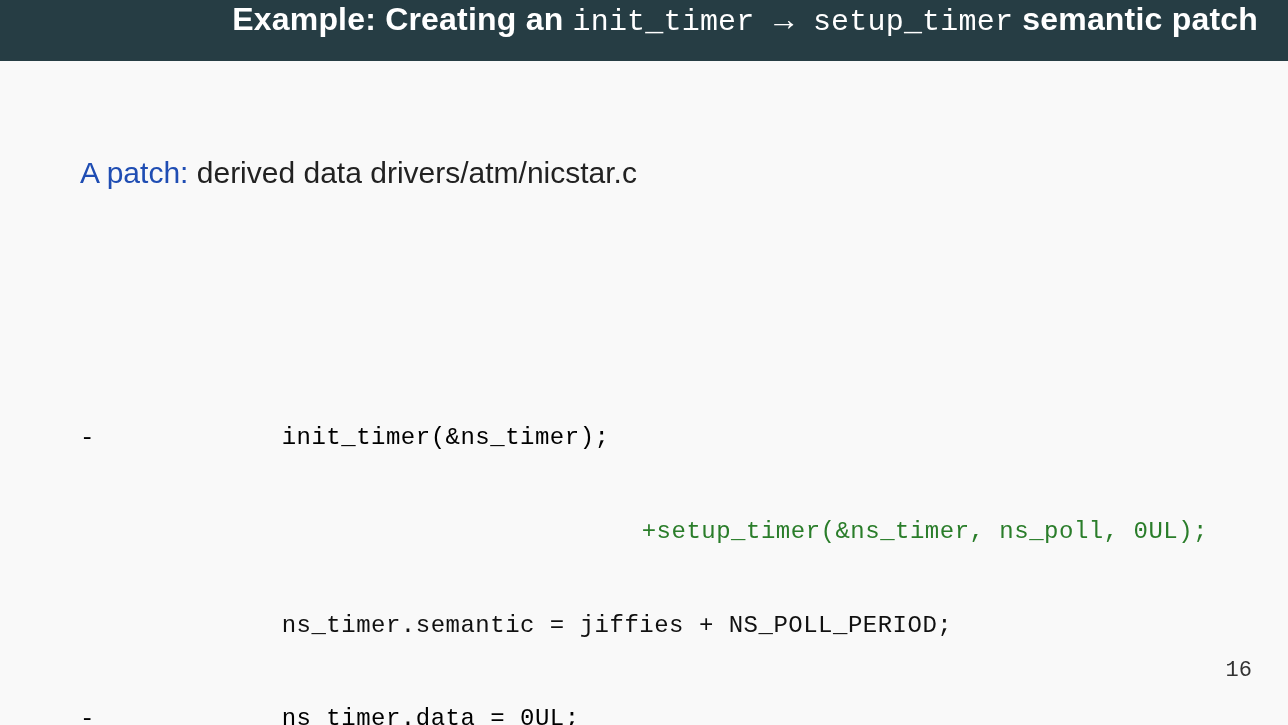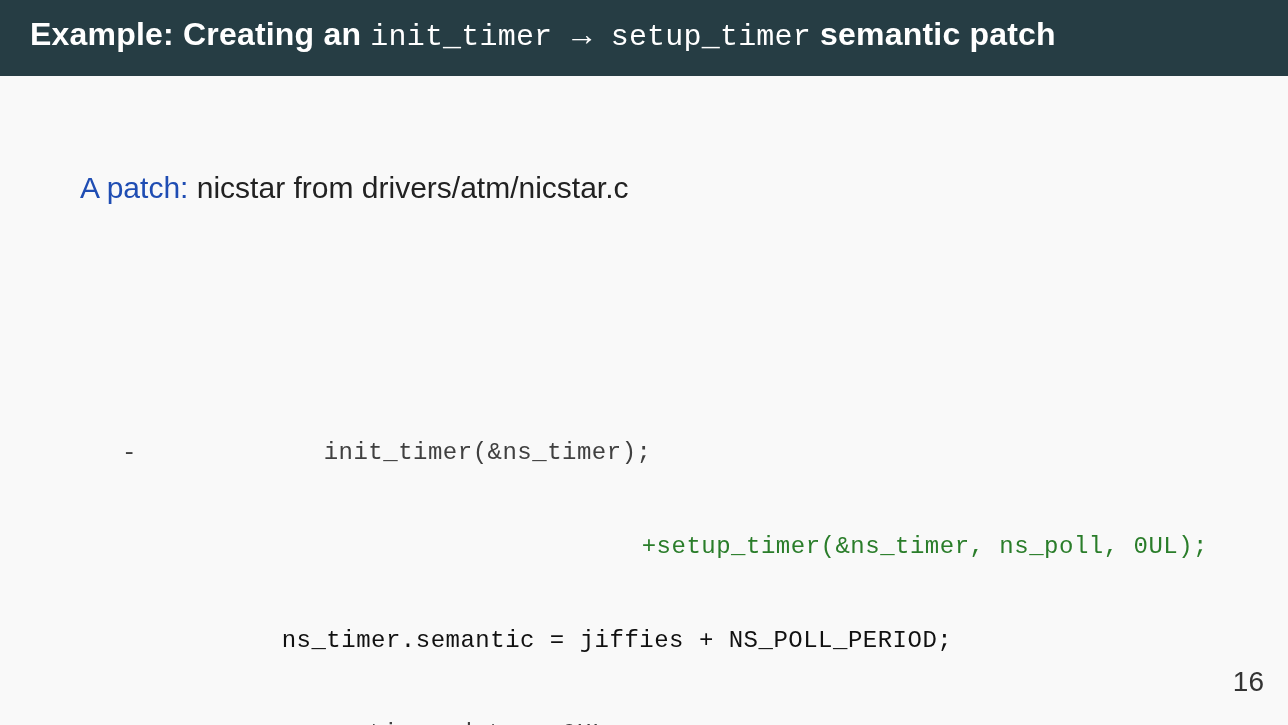--- a/index.html
+++ b/index.html
@@ -8,24 +8,25 @@
     width: 1288px;
     height: 725px;
     background: #f9f9f9;
     font-family: "Helvetica Neue", Helvetica, Arial, sans-serif;
     color: #1a1a1a;
     overflow: hidden;
   }
   .header {
     background: #263d44;
     color: #ffffff;
-    padding: 16px 30px 22px 30px;
+    padding: 1px 30px 22px 30px;
     font-size: 32px;
     font-weight: 600;
     letter-spacing: 0.2px;
+    text-align: right;
   }
   .header .code-in-title {
     font-family: "Courier New", Courier, monospace;
     font-weight: 500;
     font-size: 30px;
   }
   .header .arrow {
     font-family: Arial, sans-serif;
     font-weight: 400;
     padding: 0 4px;
@@ -53,44 +54,45 @@
     white-space: pre;
     letter-spacing: 0.5px;
   }
   .code-block .row {
     display: block;
   }
   .code-block .sign {
     display: inline-block;
     width: 14ch;
   }
-  .removed { color: #404040; margin-left: 42px; }
+  .removed { color: #000000; }
   .added   { color: #2a7d2a; text-align: right; }
   .context { color: #111; }
   .page-num {
     position: absolute;
-    right: 24px;
+    right: 36px;
     bottom: 18px;
-    font-size: 28px;
+    font-size: 22px;
     color: #333;
+    font-family: Liberation Mono, monospace;
   }
 </style>
 </head>
 <body>
 
 <div class="header">
   <span>Example: Creating an </span><span class="code-in-title">init_timer</span>
   <span class="arrow">→</span>
   <span class="code-in-title">setup_timer</span><span> semantic patch</span>
 </div>
 
 <div class="body-area">
 
   <div class="subtitle">
-    <span class="lead">A patch:</span><span> nicstar from drivers/atm/nicstar.c</span>
+    <span class="lead">A patch:</span><span> derived data drivers/atm/nicstar.c</span>
   </div>
 
   <div class="code-block">
     <span class="row removed"><span class="sign">-</span><span>init_timer(&amp;ns_timer);</span></span>
     <span class="row added"><span class="sign">+</span><span>setup_timer(&amp;ns_timer, ns_poll, 0UL);</span></span>
     <span class="row context"><span class="sign"> </span><span>ns_timer.semantic = jiffies + NS_POLL_PERIOD;</span></span>
     <span class="row removed"><span class="sign">-</span><span>ns_timer.data = 0UL;</span></span>
     
   </div>
 

